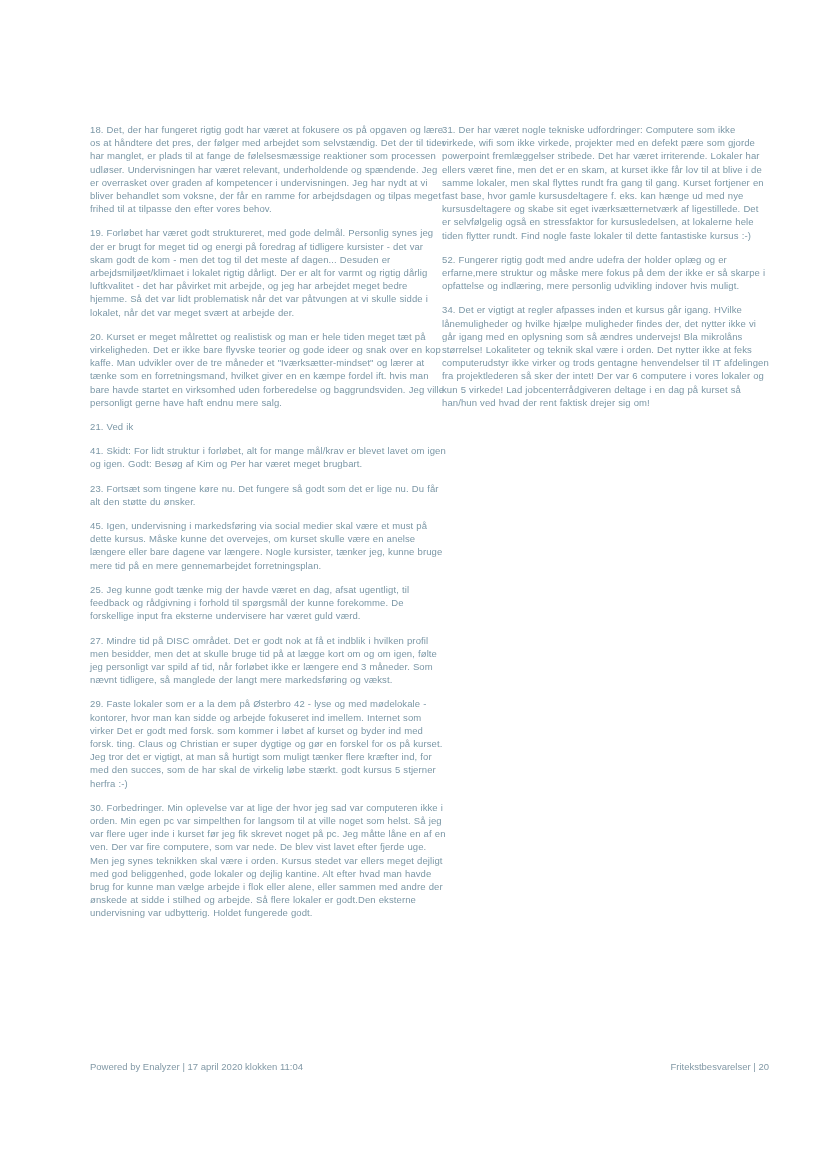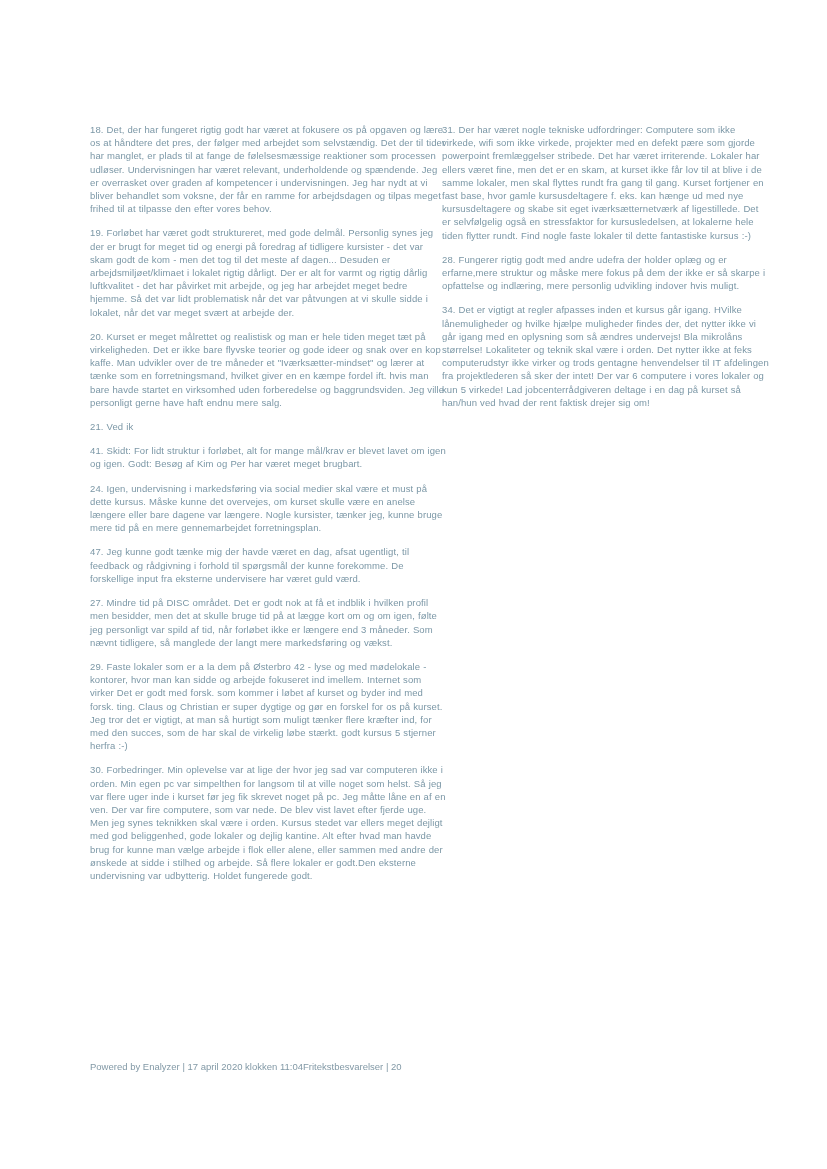--- a/index.html
+++ b/index.html
@@ -37,46 +37,48 @@
     padding: 0;
     letter-spacing: 0.1px;
     word-spacing: 0.3px;
   }
   .footer {
     position: absolute;
     left: 80px;
     right: 68px;
     top: 1061px;
     display: flex;
+    justify-content: space-between;
     color: #8299a6;
     font-size: 9.5px;
     line-height: 12px;
   }
 </style>
 </head>
 <body>
 
 <div class="page">
 
   <div class="column column-left">
     <p>18. Det, der har fungeret rigtig godt har været at fokusere os på opgaven og lære os at håndtere det pres, der følger med arbejdet som selvstændig. Det der til tider har manglet, er plads til at fange de følelsesmæssige reaktioner som processen udløser. Undervisningen har været relevant, underholdende og spændende. Jeg er overrasket over graden af kompetencer i undervisningen. Jeg har nydt at vi bliver behandlet som voksne, der får en ramme for arbejdsdagen og tilpas meget frihed til at tilpasse den efter vores behov.</p>
     <p>19. Forløbet har været godt struktureret, med gode delmål. Personlig synes jeg der er brugt for meget tid og energi på foredrag af tidligere kursister - det var skam godt de kom - men det tog til det meste af dagen... Desuden er arbejdsmiljøet/klimaet i lokalet rigtig dårligt. Der er alt for varmt og rigtig dårlig luftkvalitet - det har påvirket mit arbejde, og jeg har arbejdet meget bedre hjemme. Så det var lidt problematisk når det var påtvungen at vi skulle sidde i lokalet, når det var meget svært at arbejde der.</p>
     <p>20. Kurset er meget målrettet og realistisk og man er hele tiden meget tæt på virkeligheden. Det er ikke bare flyvske teorier og gode ideer og snak over en kop kaffe. Man udvikler over de tre måneder et "Iværksætter-mindset" og lærer at tænke som en forretningsmand, hvilket giver en en kæmpe fordel ift. hvis man bare havde startet en virksomhed uden forberedelse og baggrundsviden. Jeg ville personligt gerne have haft endnu mere salg.</p>
     <p>21. Ved ik</p>
     <p>41. Skidt: For lidt struktur i forløbet, alt for mange mål/krav er blevet lavet om igen og igen. Godt: Besøg af Kim og Per har været meget brugbart.</p>
-    <p>24. Igen, undervisning i markedsføring via social medier skal være et must på dette kursus. Måske kunne det overvejes, om kurset skulle være en anelse længere eller bare dagene var længere. Nogle kursister, tænker jeg, kunne bruge mere tid på en mere gennemarbejdet forretningsplan.</p>
-    <p>47. Jeg kunne godt tænke mig der havde været en dag, afsat ugentligt, til feedback og rådgivning i forhold til spørgsmål der kunne forekomme. De forskellige input fra eksterne undervisere har været guld værd.</p>
+    <p>23. Fortsæt som tingene køre nu. Det fungere så godt som det er lige nu. Du får alt den støtte du ønsker.</p>
+    <p>45. Igen, undervisning i markedsføring via social medier skal være et must på dette kursus. Måske kunne det overvejes, om kurset skulle være en anelse længere eller bare dagene var længere. Nogle kursister, tænker jeg, kunne bruge mere tid på en mere gennemarbejdet forretningsplan.</p>
+    <p>25. Jeg kunne godt tænke mig der havde været en dag, afsat ugentligt, til feedback og rådgivning i forhold til spørgsmål der kunne forekomme. De forskellige input fra eksterne undervisere har været guld værd.</p>
     <p>27. Mindre tid på DISC området. Det er godt nok at få et indblik i hvilken profil men besidder, men det at skulle bruge tid på at lægge kort om og om igen, følte jeg personligt var spild af tid, når forløbet ikke er længere end 3 måneder. Som nævnt tidligere, så manglede der langt mere markedsføring og vækst.</p>
     <p>29. Faste lokaler som er a la dem på Østerbro 42 - lyse og med mødelokale - kontorer, hvor man kan sidde og arbejde fokuseret ind imellem. Internet som virker Det er godt med forsk. som kommer i løbet af kurset og byder ind med forsk. ting. Claus og Christian er super dygtige og gør en forskel for os på kurset. Jeg tror det er vigtigt, at man så hurtigt som muligt tænker flere kræfter ind, for med den succes, som de har skal de virkelig løbe stærkt. godt kursus 5 stjerner herfra :-)</p>
     <p>30. Forbedringer. Min oplevelse var at lige der hvor jeg sad var computeren ikke i orden. Min egen pc var simpelthen for langsom til at ville noget som helst. Så jeg var flere uger inde i kurset før jeg fik skrevet noget på pc. Jeg måtte låne en af en ven. Der var fire computere, som var nede. De blev vist lavet efter fjerde uge. Men jeg synes teknikken skal være i orden. Kursus stedet var ellers meget dejligt med god beliggenhed, gode lokaler og dejlig kantine. Alt efter hvad man havde brug for kunne man vælge arbejde i flok eller alene, eller sammen med andre der ønskede at sidde i stilhed og arbejde. Så flere lokaler er godt.Den eksterne undervisning var udbytterig. Holdet fungerede godt.</p>
   </div>
 
   <div class="column column-right">
     <p>31. Der har været nogle tekniske udfordringer: Computere som ikke virkede, wifi som ikke virkede, projekter med en defekt pære som gjorde powerpoint fremlæggelser stribede. Det har været irriterende. Lokaler har ellers været fine, men det er en skam, at kurset ikke får lov til at blive i de samme lokaler, men skal flyttes rundt fra gang til gang. Kurset fortjener en fast base, hvor gamle kursusdeltagere f. eks. kan hænge ud med nye kursusdeltagere og skabe sit eget iværksætternetværk af ligestillede. Det er selvfølgelig også en stressfaktor for kursusledelsen, at lokalerne hele tiden flytter rundt. Find nogle faste lokaler til dette fantastiske kursus :-)</p>
-    <p>28. Fungerer rigtig godt med andre udefra der holder oplæg og er erfarne,mere struktur og måske mere fokus på dem der ikke er så skarpe i opfattelse og indlæring, mere personlig udvikling indover hvis muligt.</p>
+    <p>52. Fungerer rigtig godt med andre udefra der holder oplæg og er erfarne,mere struktur og måske mere fokus på dem der ikke er så skarpe i opfattelse og indlæring, mere personlig udvikling indover hvis muligt.</p>
     <p>34. Det er vigtigt at regler afpasses inden et kursus går igang. HVilke lånemuligheder og hvilke hjælpe muligheder findes der, det nytter ikke vi går igang med en oplysning som så ændres undervejs! Bla mikrolåns størrelse! Lokaliteter og teknik skal være i orden. Det nytter ikke at feks computerudstyr ikke virker og trods gentagne henvendelser til IT afdelingen fra projektlederen så sker der intet! Der var 6 computere i vores lokaler og kun 5 virkede! Lad jobcenterrådgiveren deltage i en dag på kurset så han/hun ved hvad der rent faktisk drejer sig om!</p>
   </div>
 
   <div class="footer">
     <span>Powered by Enalyzer | 17 april 2020 klokken 11:04</span>
     <span>Fritekstbesvarelser | 20</span>
   </div>
 
 </div>
 

